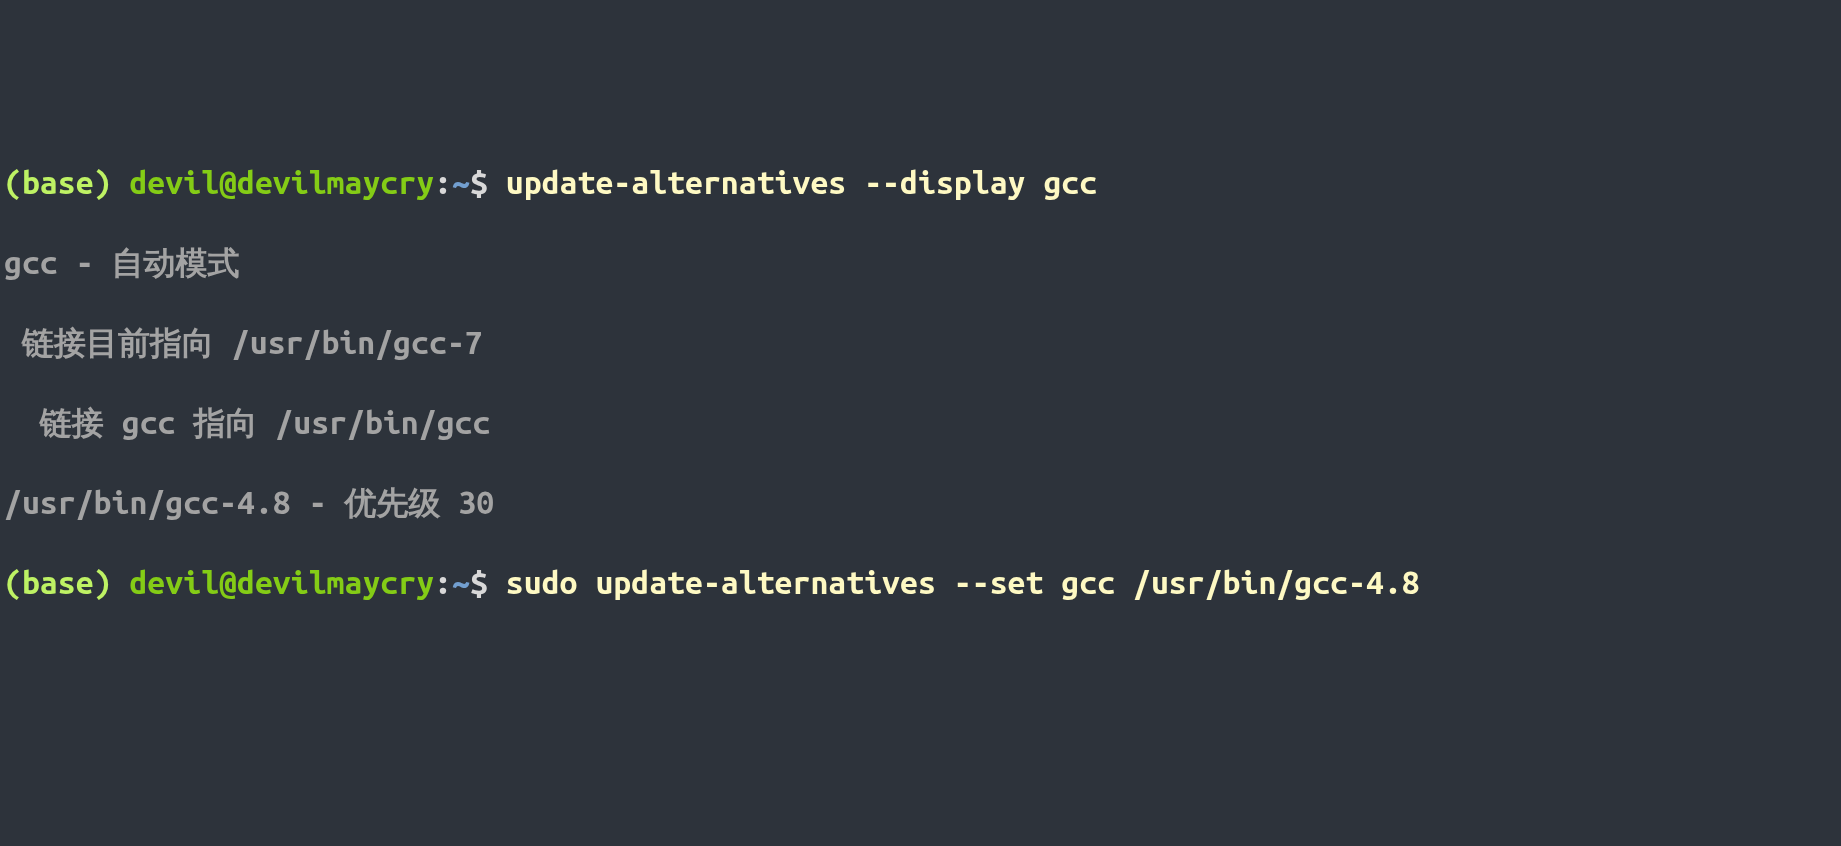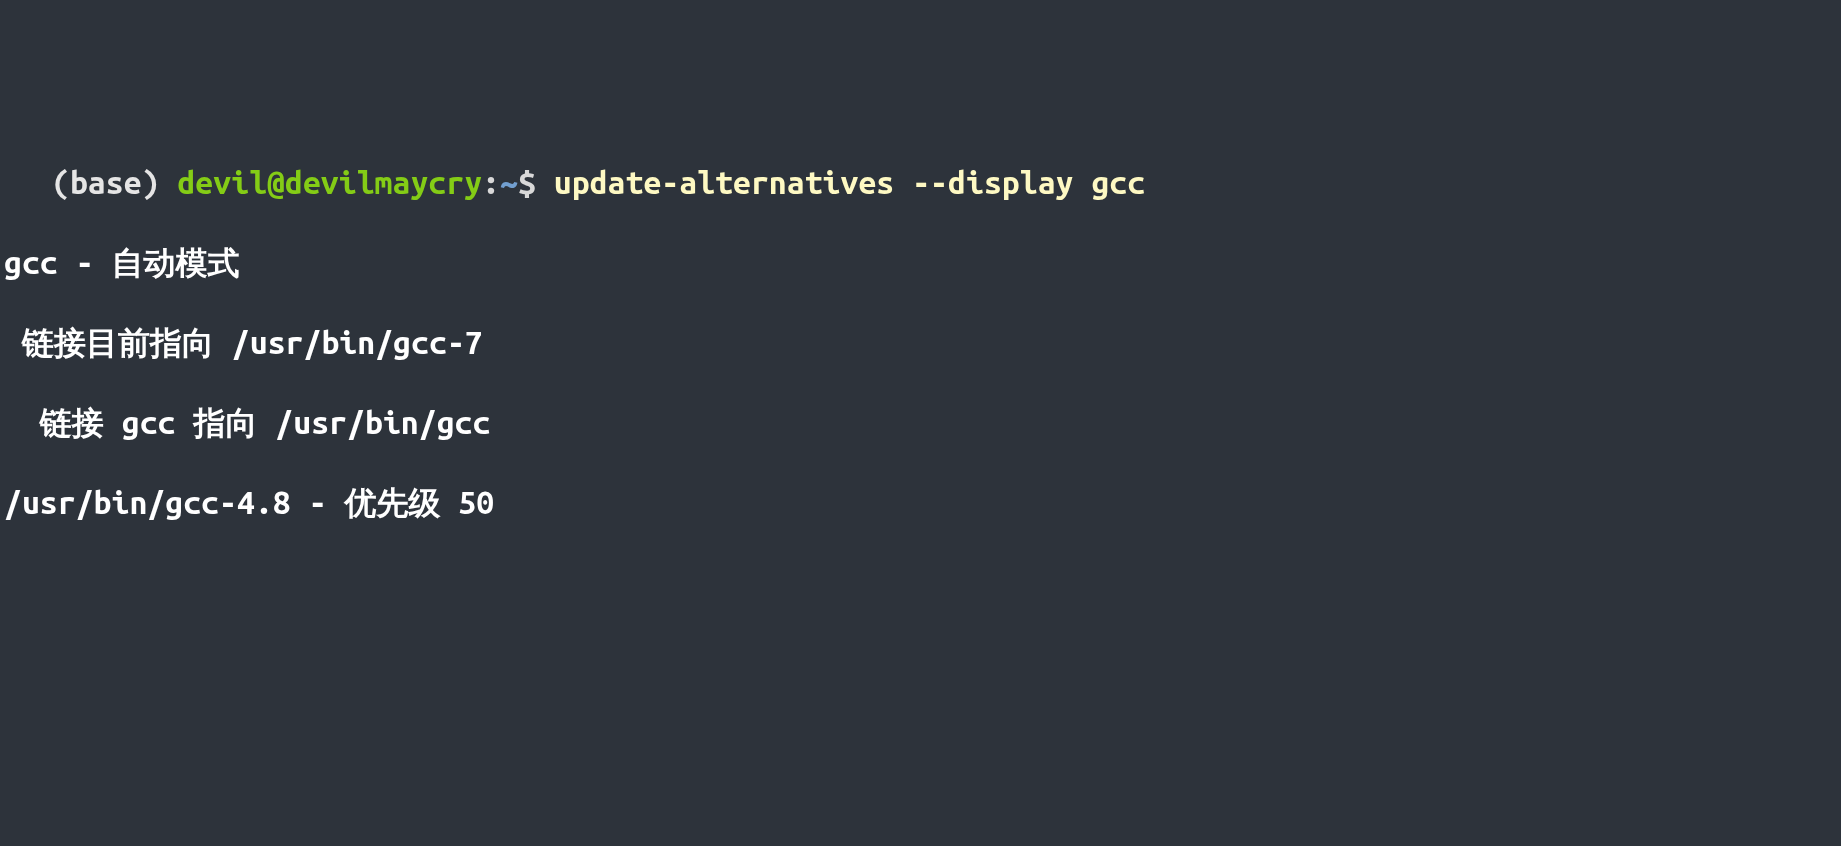--- a/index.html
+++ b/index.html
@@ -18,52 +18,52 @@
       white-space: pre;
       overflow: hidden;
     }
     .terminal {
       display: block;
     }
     .line {
       display: block;
     }
     .env {
-      color: #e5e5e5;
-      margin-left: 48px;
+      color: #bef264;
     }
     .userhost {
       color: #84cc16;
     }
     .colon {
       color: #d8d8d8;
     }
     .path {
       color: #729fcf;
     }
     .dollar {
       color: #d8d8d8;
     }
     .cmd {
       color: #fef9c3;
     }
     .output {
-      color: #ffffff;
+      color: #a3a3a3;
     }
   </style>
 </head>
 <body>
 
 
 
 <div class="terminal"><span class="line"><span class="env">(base) </span><span class="userhost">devil@devilmaycry</span><span class="colon">:</span><span class="path">~</span><span class="dollar">$ </span><span class="cmd">update-alternatives --display gcc</span></span>
 <span class="line output">gcc - 自动模式</span>
 <span class="line output"> 链接目前指向 /usr/bin/gcc-7</span>
 <span class="line output">  链接 gcc 指向 /usr/bin/gcc</span>
-<span class="line output">/usr/bin/gcc-4.8 - 优先级 50</span>
+<span class="line output">/usr/bin/gcc-4.8 - 优先级 30</span>
+<span class="line"><span class="env">(base) </span><span class="userhost">devil@devilmaycry</span><span class="colon">:</span><span class="path">~</span><span class="dollar">$ </span><span class="cmd">sudo update-alternatives --set gcc /usr/bin/gcc-4.8</span></span>
 
 
 
 
 
 
 
 
 </div>
 

